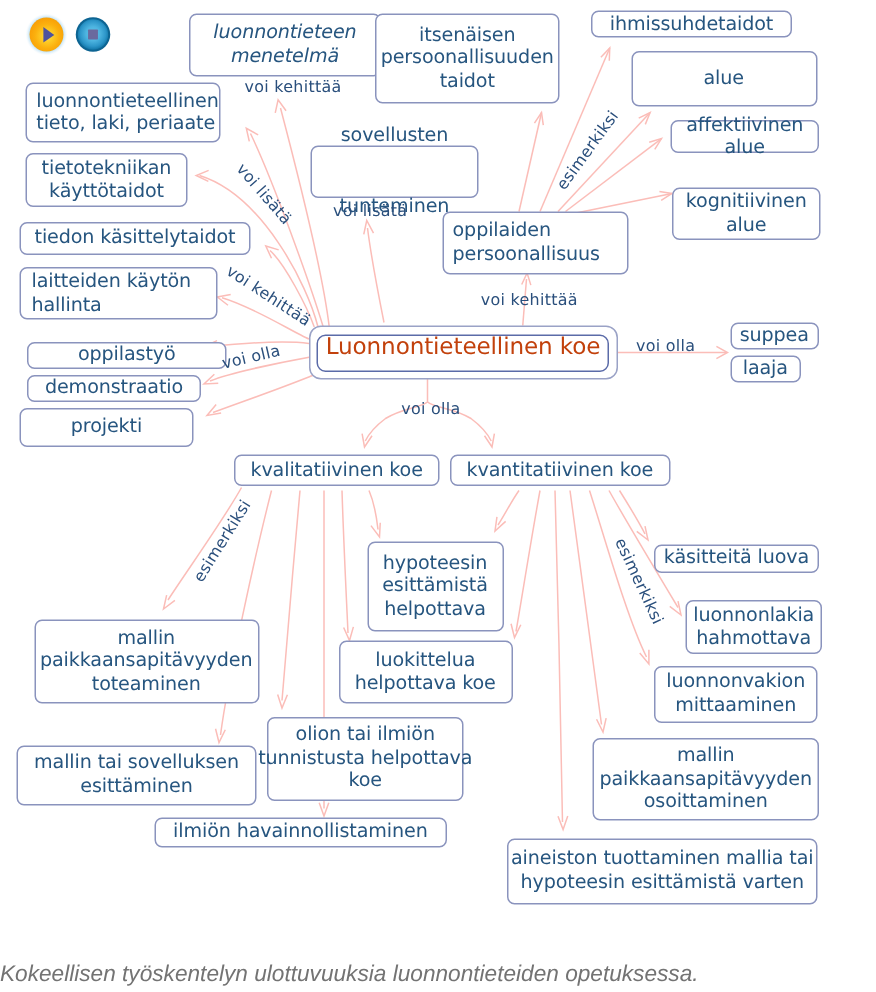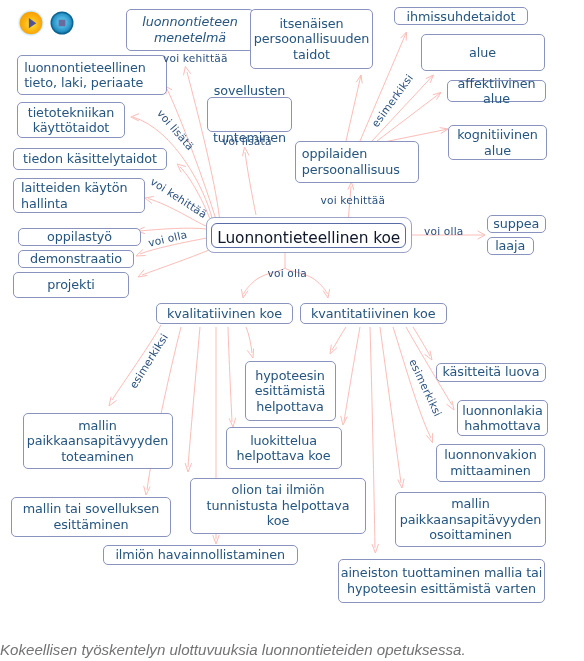--- a/index.html
+++ b/index.html
@@ -8,22 +8,22 @@
        font-family:"DejaVu Sans",sans-serif;-webkit-font-smoothing:antialiased;}
   #canvas{position:relative;width:584px;height:661px;background:#fff;
           transform:translateZ(0);will-change:transform;}
   #arrows{position:absolute;left:0;top:0;width:584px;height:661px;pointer-events:none;}
   .node{position:absolute;box-sizing:border-box;border:1px solid #8a93bd;border-radius:5px;
         background:#fff;color:#26557f;font-size:12.75px;line-height:15.5px;text-align:center;letter-spacing:-0.08px;
         display:flex;flex-direction:column;align-items:center;justify-content:center;
         white-space:nowrap;}
   .node.dbl{border:1px solid #9aa2c6;border-radius:8px;padding:4.5px;}
   .node.dbl .inner{box-sizing:border-box;width:100%;height:100%;border:1px solid #5b6ba8;
-        border-radius:6px;display:flex;align-items:flex-end;justify-content:center;
-        font-size:15.4px;color:#0f172a;}
+        border-radius:6px;display:flex;align-items:flex-start;justify-content:center;
+        font-size:15.4px;color:#c2410c;}
   .lbl{position:absolute;color:#2a4f7c;font-size:10.6px;white-space:nowrap;
        transform-origin:0 0;letter-spacing:.2px;}
   .caption{position:absolute;left:0px;top:641px;font-family:Liberation Sans, sans-serif;
            font-style:italic;font-size:15.1px;color:#737373;}
   .btn{position:absolute;width:25px;height:25px;}
 </style>
 </head>
 <body>
 
 <div id="canvas">
@@ -146,45 +146,45 @@
         <div>alue</div>
       </div>
       <div class="node" style="left: 447px; top: 80px; width: 99px; height: 22px;">
         <div>affektiivinen</div>
         <div>alue</div>
       </div>
       <div class="node" style="left: 448px; top: 125px; width: 99px; height: 35px;">
         <div>kognitiivinen</div>
         <div>alue</div>
       </div>
-      <div class="node" style="left: 17px; top: 55px; width: 150px; height: 40px; text-align: left; align-items: flex-start; padding-left: 6.2px;">
+      <div class="node" style="left: 17px; top: 55px; width: 130px; height: 40px; text-align: left; align-items: flex-start; padding-left: 6.2px;">
         <div>luonnontieteellinen</div>
         <div>tieto, laki, periaate</div>
       </div>
       <div class="node" style="left: 17px; top: 102px; width: 108px; height: 36px;">
         <div>tietotekniikan</div>
         <div>käyttötaidot</div>
       </div>
       <div class="node" style="left: 13px; top: 148px; width: 154px; height: 22px;">
         <div>tiedon käsittelytaidot</div>
       </div>
       <div class="node" style="left: 13px; top: 178px; width: 132px; height: 35px; text-align: left; align-items: flex-start; padding-left: 7px;">
         <div>laitteiden käytön</div>
         <div>hallinta</div>
       </div>
-      <div class="node" style="left: 18px; top: 228px; width: 123px; height: 18px;">
+      <div class="node" style="left: 18px; top: 228px; width: 133px; height: 18px;">
         <div>oppilastyö</div>
       </div>
       <div class="node" style="left: 18px; top: 250px; width: 116px; height: 18px;">
         <div>demonstraatio</div>
       </div>
       <div class="node" style="left: 13px; top: 272px; width: 116px; height: 26px;">
         <div>projekti</div>
       </div>
-      <div class="node" style="left: 207px; top: 96.5px; width: 85px; height: 35px; gap: 31px;">
+      <div class="node" style="left: 207px; top: 96.5px; width: 112px; height: 35px; gap: 31px;">
         <div>sovellusten</div>
         <div>tunteminen</div>
       </div>
       <div class="node" style="left: 294.5px; top: 140.5px; width: 124px; height: 42px; text-align: left; align-items: flex-start; padding-left: 6.2px;">
         <div>oppilaiden</div>
         <div>persoonallisuus</div>
       </div>
       <div class="node dbl" style="left: 205.7px; top: 217.4px; width: 206px; height: 36px; font-size: 15.4px;">
         <div class="inner">
           <div>Luonnontieteellinen koe</div>
@@ -204,21 +204,21 @@
       </div>
       <div class="node" style="left: 244.5px; top: 361px; width: 91px; height: 60px;">
         <div>hypoteesin</div>
         <div>esittämistä</div>
         <div>helpottava</div>
       </div>
       <div class="node" style="left: 225.5px; top: 427px; width: 116px; height: 42px;">
         <div>luokittelua</div>
         <div>helpottava koe</div>
       </div>
-      <div class="node" style="left: 178px; top: 477.5px; width: 176px; height: 56px; margin-left: 12px;">
+      <div class="node" style="left: 178px; top: 477.5px; width: 131px; height: 56px;">
         <div>olion tai ilmiön</div>
         <div>tunnistusta helpottava</div>
         <div>koe</div>
       </div>
       <div class="node" style="left: 22.5px; top: 413px; width: 150px; height: 56px;">
         <div>mallin</div>
         <div>paikkaansapitävyyden</div>
         <div>toteaminen</div>
       </div>
       <div class="node" style="left: 11px; top: 496.5px; width: 160px; height: 40px;">

